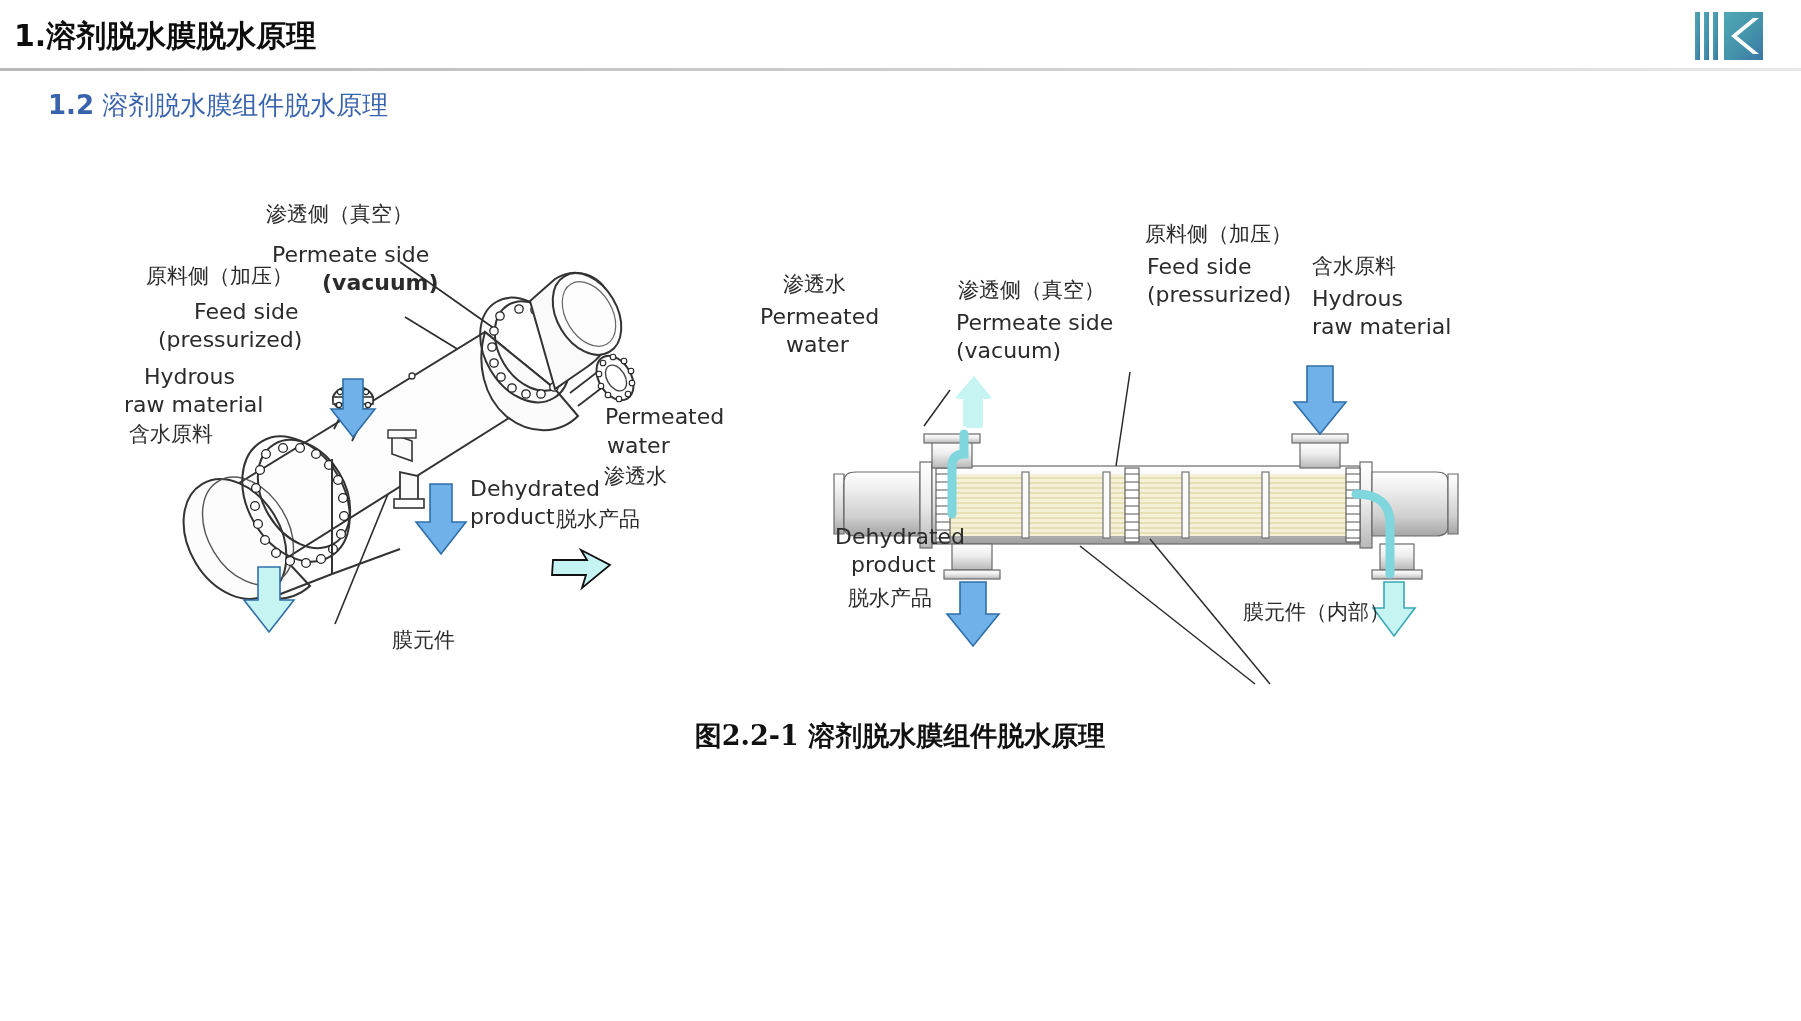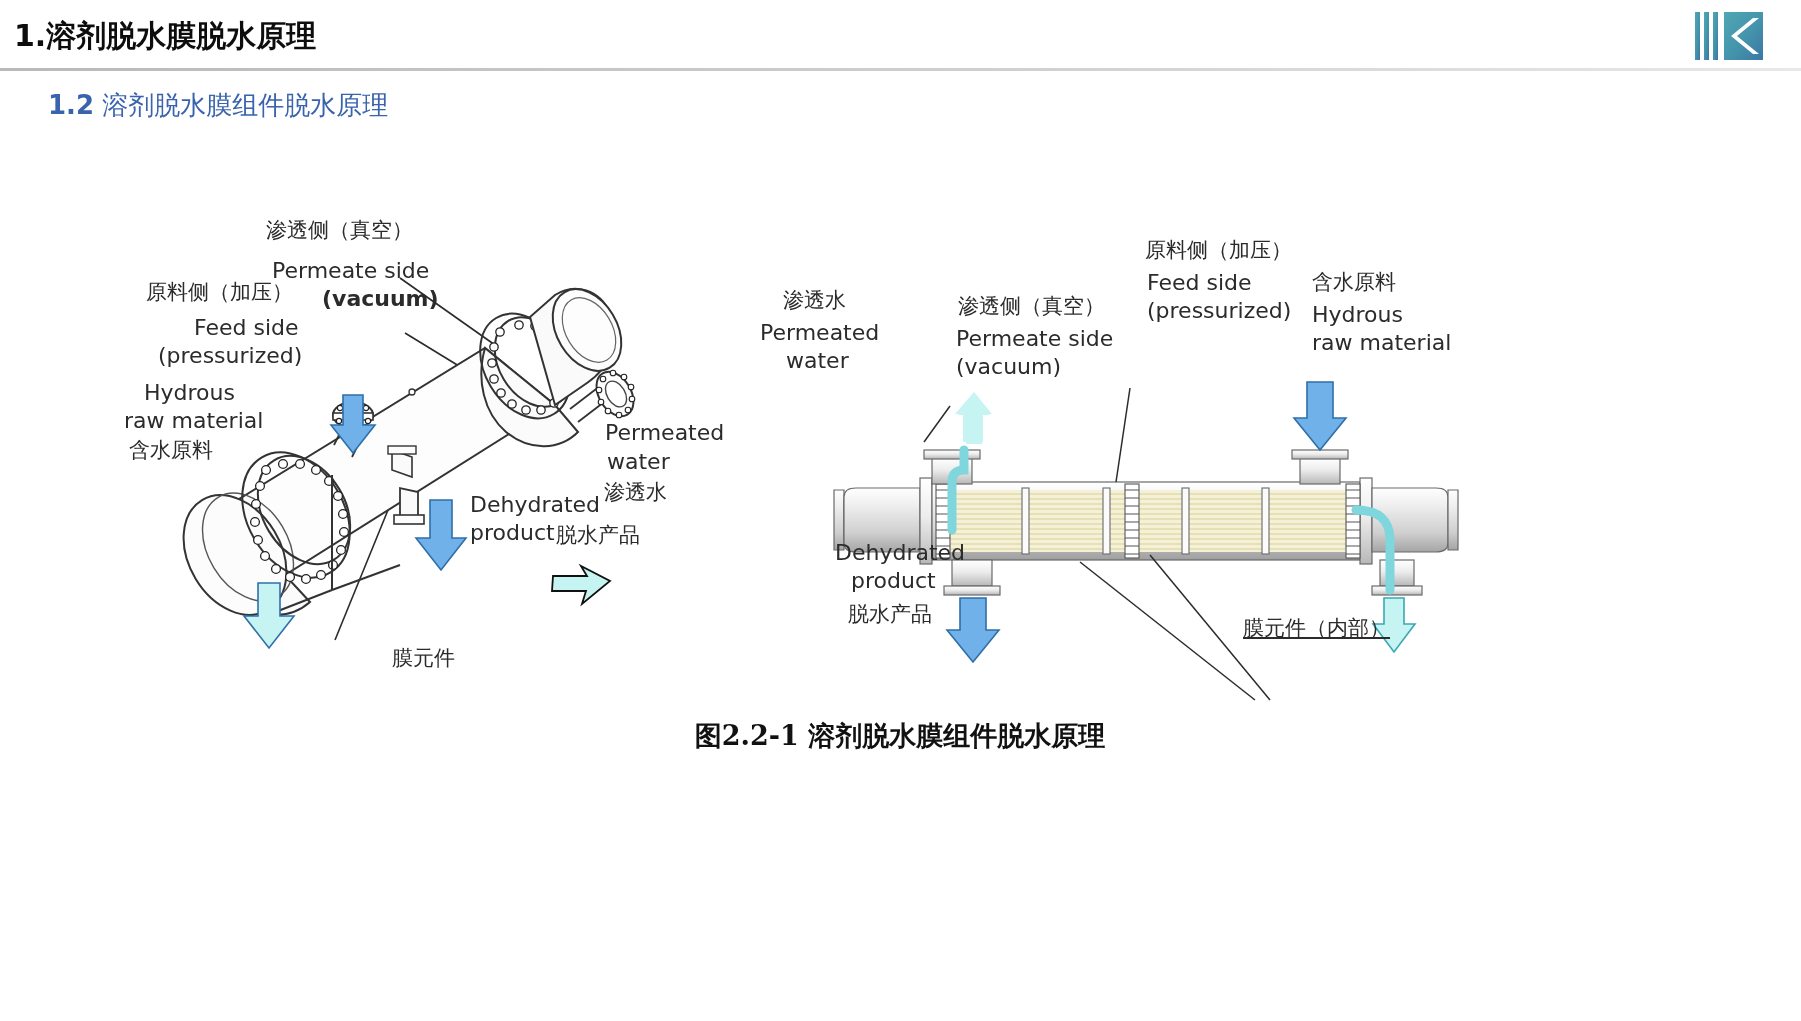--- a/index.html
+++ b/index.html
@@ -64,21 +64,21 @@
   }
   .subtitle .num {
     font-weight: bold;
     color: #3a63ad;
   }
 
   
   .figure-area {
     position: absolute;
     left: 0;
-    top: 150px;
+    top: 134px;
     width: 1637px;
     height: 560px;
   }
   .figure-caption {
     position: absolute;
     left: 0;
     top: 718px;
     width: 1800px;
     text-align: center;
     font-size: 27px;
@@ -301,21 +301,21 @@
   <div class="lbl lbl-cn" style="left:604px; top:330px;">渗透水</div>
 
   <div class="lbl lbl-en" style="left:470px; top:342px;">
     <span>Dehydrated</span>
   </div>
   <div class="lbl lbl-en" style="left:470px; top:370px;">
     <span>product</span>
   </div>
   <div class="lbl lbl-cn" style="left:556px; top:373px;">脱水产品</div>
 
-  <div class="lbl lbl-cn" style="left:392px; top:496px;">膜元件</div>
+  <div class="lbl lbl-cn" style="left:392px; top:496px;font-family:Liberation Mono, monospace;">膜元件</div>
 
   <svg width="800" height="520" style="position:absolute;left:800px;top:60px;">
 
     <defs>
       <linearGradient id="shellG" x1="0" y1="0" x2="0" y2="1">
         <stop offset="0%" stop-color="#ffffff"></stop>
         <stop offset="18%" stop-color="#f6f6f6"></stop>
         <stop offset="58%" stop-color="#d9d9d9"></stop>
         <stop offset="100%" stop-color="#9f9f9f"></stop>
       </linearGradient>
@@ -487,17 +487,17 @@
   </div>
 
   <div class="lbl lbl-en" style="left:835px; top:390px;">
     <span>Dehydrated</span>
   </div>
   <div class="lbl lbl-en" style="left:851px; top:418px;">
     <span>product</span>
   </div>
   <div class="lbl lbl-cn" style="left:848px; top:452px;">脱水产品</div>
 
-  <div class="lbl lbl-cn" style="left:1243px; top:466px;text-decoration:underline;">膜元件（内部）</div>
+  <div class="lbl lbl-cn" style="left:1243px; top:466px;">膜元件（内部）</div>
 
 </div>
 
 <div class="figure-caption">图2.2-1 溶剂脱水膜组件脱水原理</div>
 
 </body></html>

